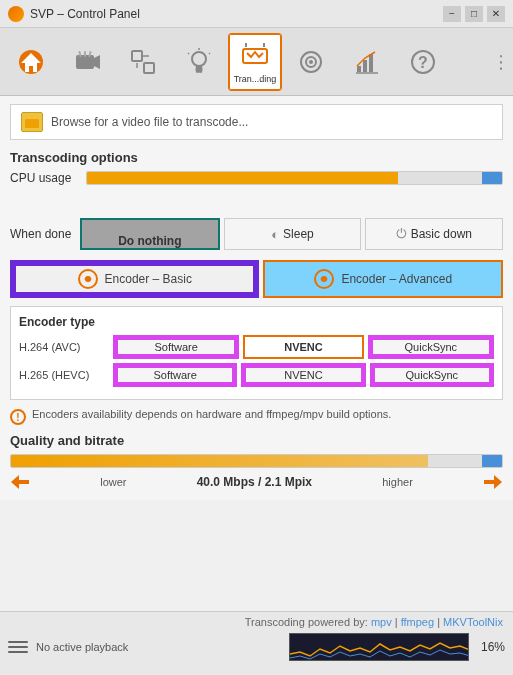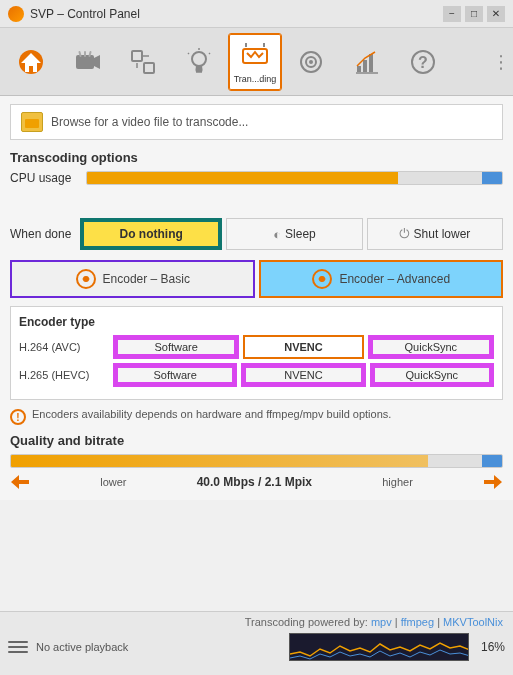--- a/index.html
+++ b/index.html
@@ -194,39 +194,40 @@
       cursor: pointer;
       font-size: 12px;
       font-weight: 600;
       color: #333;
       display: flex;
       align-items: center;
       justify-content: center;
       gap: 4px;
     }
     .when-done-btn.active {
-      border: 4px solid #0f766e;
-      background: #fde047;
+      border: 2px solid #0f766e;
+      background: #a3a3a3;
+      align-items: flex-end;
     }
     .when-done-btn:not(.active) {
       border: 1px solid #ccc;
       background: #f5f5f5;
       font-weight: normal;
     }
 
     
     .encoder-tabs {
       display: flex;
       gap: 4px;
       margin-bottom: 8px;
     }
     .encoder-tab {
       flex: 1;
       height: 38px;
-      border: 2px solid #6d28d9;
+      border: 6px solid #6d28d9;
       background: #f0f0f0;
       cursor: pointer;
       display: flex;
       align-items: center;
       justify-content: center;
       gap: 6px;
       font-size: 12px;
       font-weight: 500;
       color: #444;
     }
@@ -545,21 +546,21 @@
     <div class="when-done-buttons">
       <button class="when-done-btn active">
         <span>Do nothing</span>
       </button>
       <button class="when-done-btn">
         <span style="font-size:13px;color:#888;">◐</span>
         <span>Sleep</span>
       </button>
       <button class="when-done-btn">
         <span style="font-size:13px;color:#888;">⏻</span>
-        <span>Shut lower</span>
+        <span>Basic down</span>
       </button>
     </div>
   </div>
 
   <div class="encoder-tabs">
     <button class="encoder-tab">
       <svg class="encoder-icon" viewBox="0 0 22 22">
         <circle cx="11" cy="11" r="9" fill="none" stroke="#e87000" stroke-width="2"></circle>
         <path d="M7,11 Q11,5 15,11 Q11,17 7,11 Z" fill="#e87000" opacity="0.5"></path>
         <circle cx="11" cy="11" r="3" fill="#e87000"></circle>

